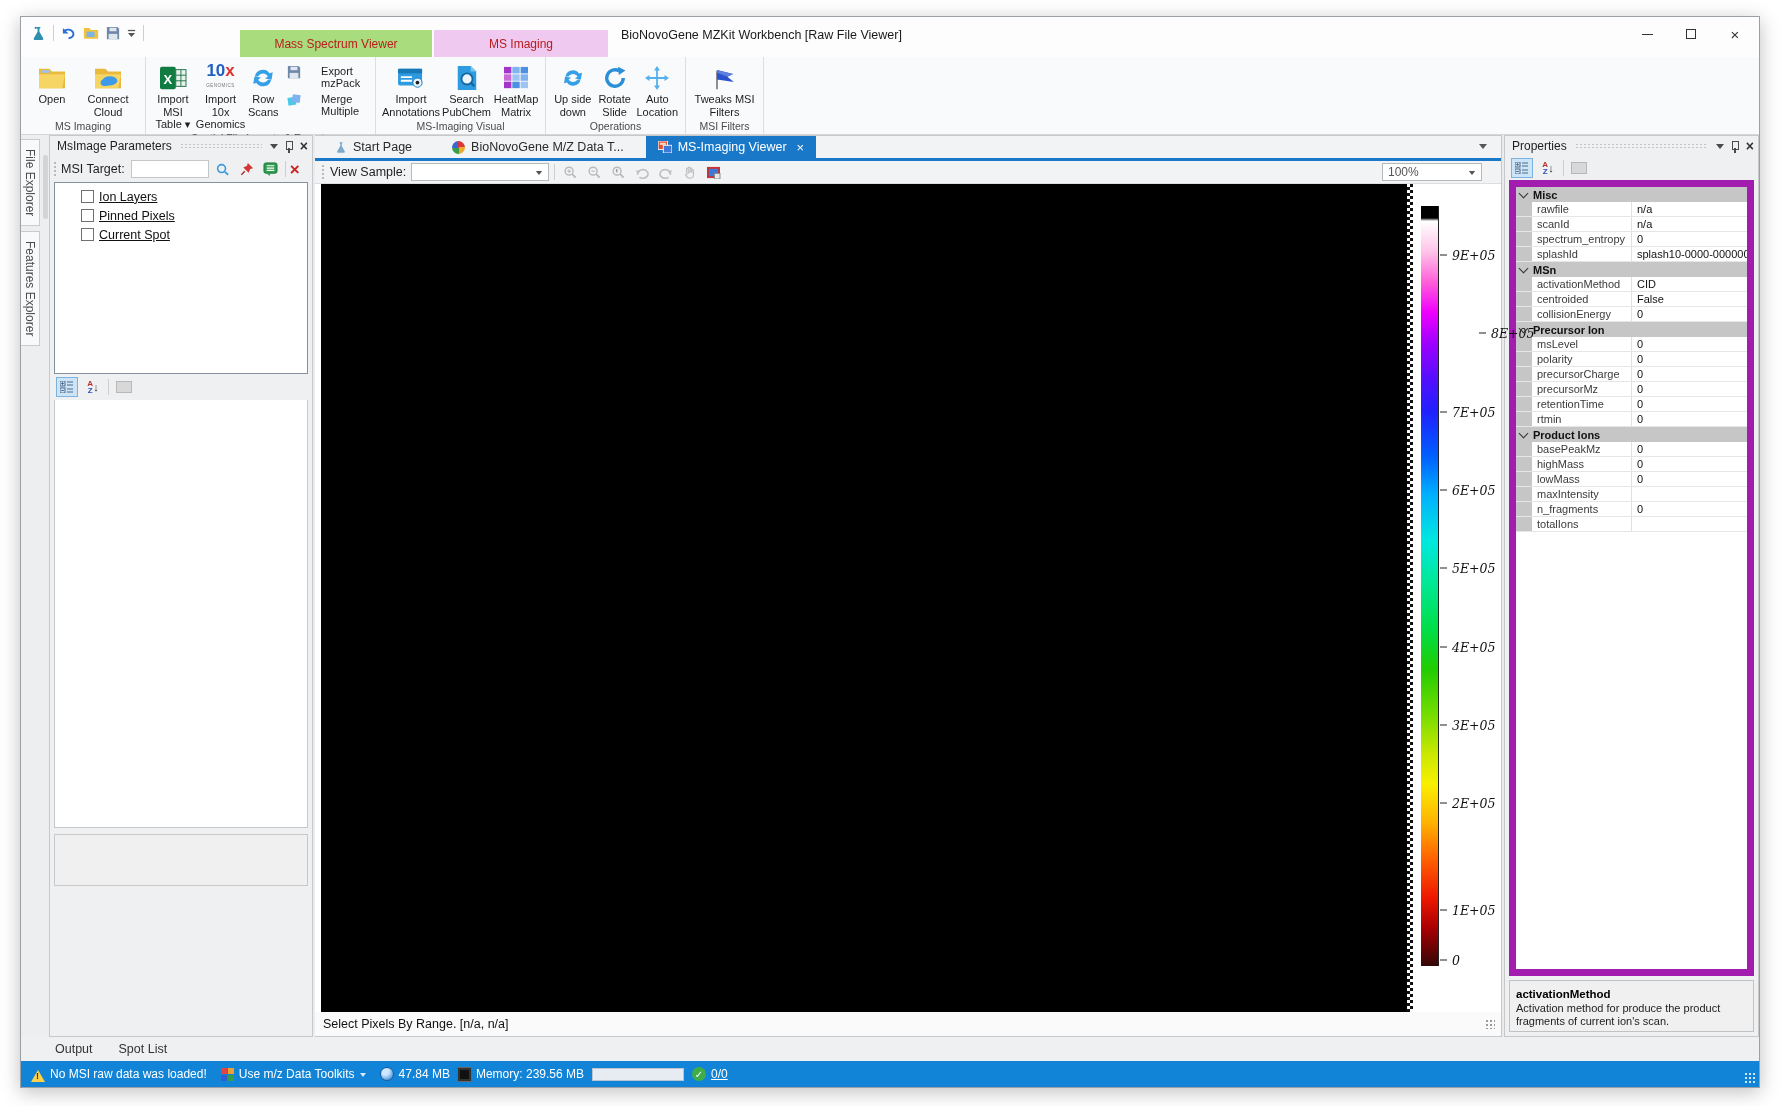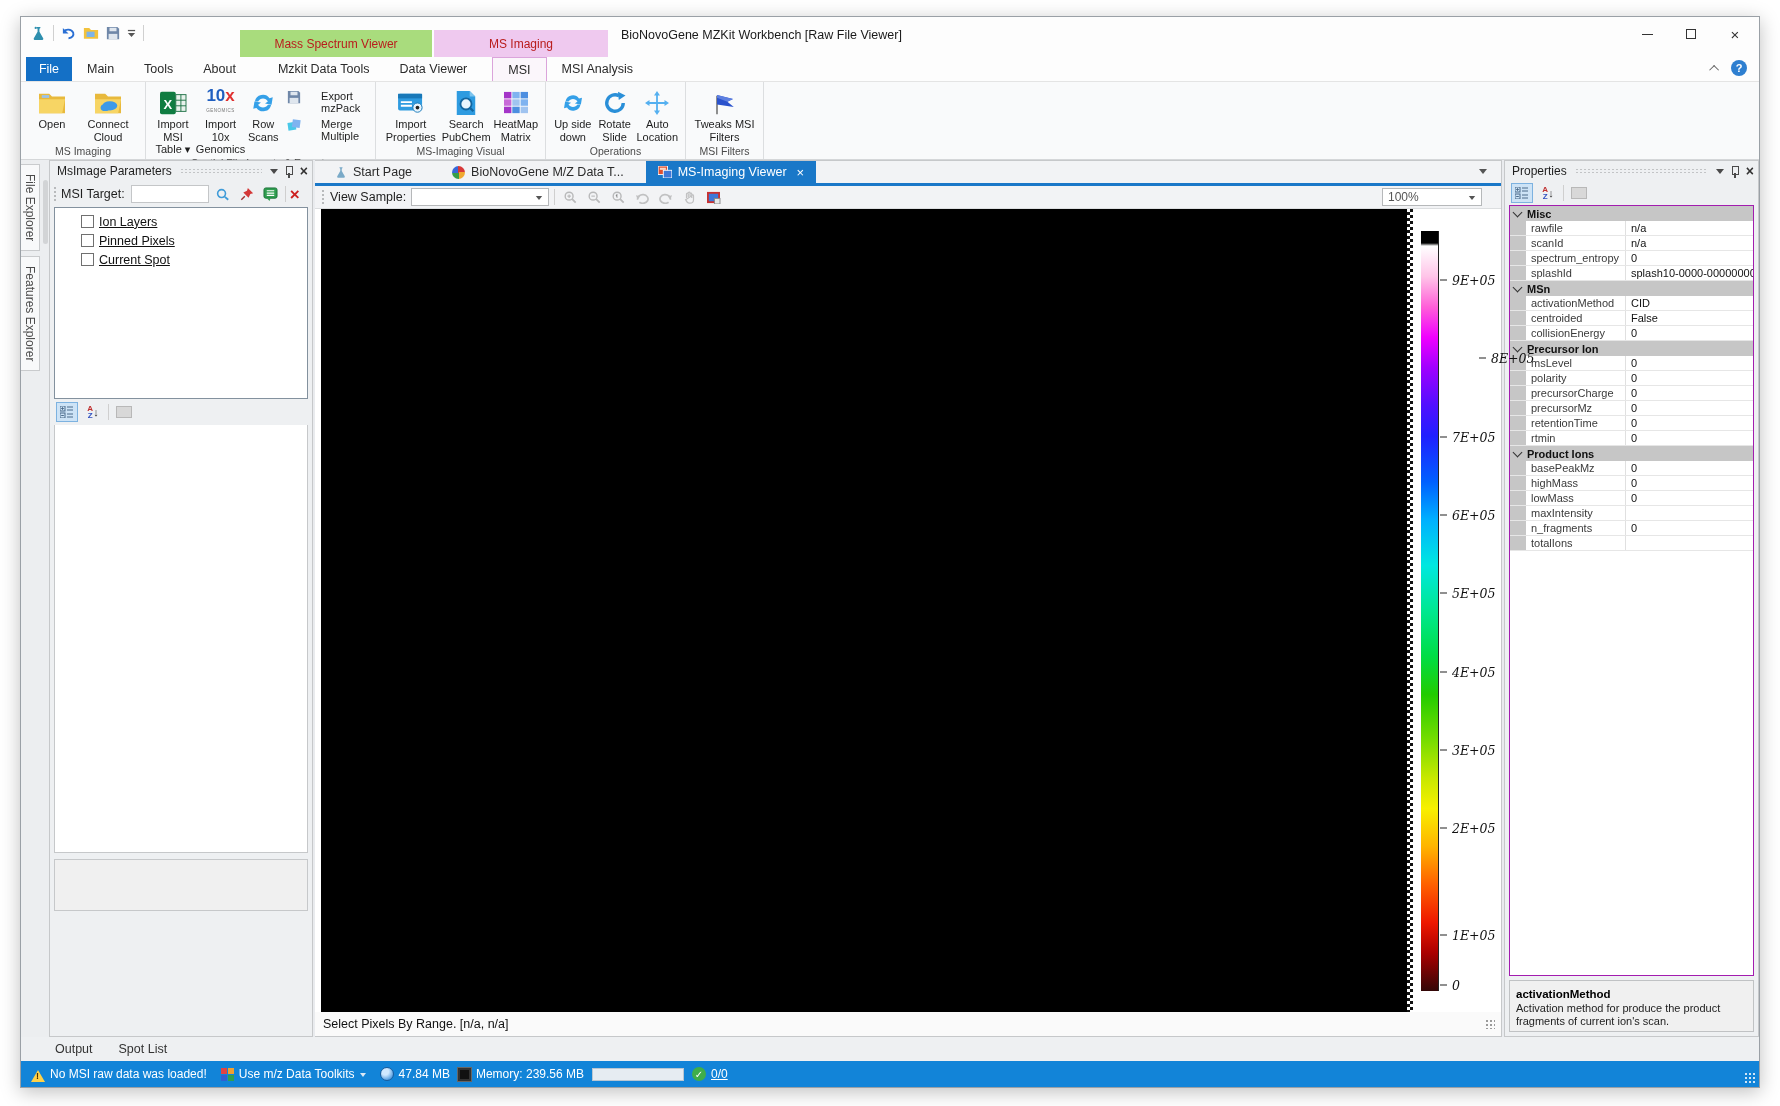--- a/index.html
+++ b/index.html
@@ -107,21 +107,21 @@
   .ctick { position:absolute; left:0; display:flex; align-items:center; transform:translateY(-50%); }
   .ctick .tl { width:7px; height:0; border-top:1.3px solid #222; }
   .ctick .tv { margin-left:5px; font-family:"DejaVu Serif",serif; font-style:italic; font-size:12.5px; color:#111; }
   .dstatus { height:24px; flex:none; display:flex; align-items:center; background:#fafafa; font-size:12.5px; color:#111; padding-left:8px; position:relative; }
   .dgrip { position:absolute; right:6px; top:7px; width:10px; height:10px;
            background-image:radial-gradient(#9a9a9a 1px, transparent 1px); background-size:4px 4px; }
 
   
   .right-panel { width:255px; flex:none; margin-left:2px; }
   .pg-toolbar { height:24px; flex:none; display:flex; align-items:center; gap:4px; padding:0 6px; }
-  .pgrid { flex:1; margin:0 4px; background:#fff; border:1px solid #a21caf; overflow:hidden; display:flex; flex-direction:column; min-height:0; }
+  .pgrid { flex:1; margin:0 4px; background:#fff; border:7px solid #a21caf; overflow:hidden; display:flex; flex-direction:column; min-height:0; }
   .pg-cat { height:15px; flex:none; background:#c6c6c6; display:flex; align-items:center; font-size:11px; font-weight:bold; color:#111; }
   .pg-chev { width:7px; height:7px; border-left:1.5px solid #333; border-bottom:1.5px solid #333; transform:rotate(-45deg); margin:0 6px 2px 4px; flex:none; }
   .pg-row { height:15px; flex:none; display:flex; font-size:11px; line-height:14px; background:#fff; border-bottom:1px solid #e6e6e6; }
   .pg-g { width:16px; flex:none; background:#c6c6c6; }
   .pg-k { width:100px; flex:none; color:#3a3a3a; padding-left:5px; border-right:1px solid #e0e0e0; white-space:nowrap; overflow:hidden; }
   .pg-v { flex:1; color:#111; padding-left:5px; white-space:nowrap; overflow:hidden; }
   .pg-fill { flex:1; background:#fff; }
   .pg-desc { height:52px; flex:none; margin:4px 4px 4px 4px; background:#f0f0f0; border:1px solid #c0c2c4; padding:3px 6px; }
   .pg-desc b { font-size:11.5px; color:#000; }
   .pg-desc div { font-size:11px; color:#222; line-height:13px; }
@@ -194,34 +194,20 @@
         </div>
       <div class="winbtn">
           <span class="ico-max"></span>
         </div>
       <div class="winbtn">
           <span class="ico-x">×</span>
         </div>
     </div>
   </div>
 
-  <div class="menubar">
-    <div class="mtab mtab-file">File</div>
-    <div class="mtab">Main</div>
-    <div class="mtab">Tools</div>
-    <div class="mtab">About</div>
-    <div class="mtab" style="margin-left:12px;">Mzkit Data Tools</div>
-    <div class="mtab">Data Viewer</div>
-    <div class="mtab mtab-msi" style="margin-left:10px;">MSI</div>
-    <div class="mtab">MSI Analysis</div>
-    <div class="ribbon-corner">
-      <span class="chev-up"></span>
-      <span class="help-dot">?</span>
-    </div>
-  </div>
 
   <div class="ribbon">
 
     <div class="rgroup" style="width:125px;">
       <div class="rgroup-body">
         <div class="bigbtn" style="width:50px;">
           <span class="bicon">
             <svg width="30" height="26" viewBox="0 0 32 28">
                 <path fill="#e8b93c" d="M2 4h11l3 3h14v18H2z"></path>
                 <path fill="#f7d564" d="M2 10h28l-3 15H2z"></path>
@@ -303,21 +289,21 @@
         <div class="bigbtn" style="width:62px;">
           <span class="bicon">
             <svg width="28" height="24" viewBox="0 0 30 26">
                 <rect x="1" y="3" width="26" height="18" rx="2" fill="#2e9be0"></rect>
                 <rect x="1" y="3" width="26" height="5" fill="#1878b8"></rect>
                 <path d="M4 12h12M4 16h12" stroke="#fff" stroke-width="2"></path>
                 <circle cx="22" cy="18" r="5" fill="#e8f4fc" stroke="#1878b8"></circle>
                 <circle cx="22" cy="18" r="2" fill="#222"></circle>
               </svg>
           </span>
-          <span class="blabel">Import Properties</span>
+          <span class="blabel">Import Annotations</span>
         </div>
         <div class="bigbtn" style="width:50px;">
           <span class="bicon">
             <svg width="24" height="26" viewBox="0 0 26 28">
                 <path fill="#2e9be0" d="M3 1h14l6 6v20H3z"></path>
                 <path fill="#7cc4ee" d="M17 1l6 6h-6z"></path>
                 <circle cx="13" cy="15" r="6" fill="#eaf5fd" stroke="#1366a0" stroke-width="2"></circle>
                 <path d="M17 19l4 4" stroke="#1366a0" stroke-width="2.5"></path>
               </svg>
           </span>

